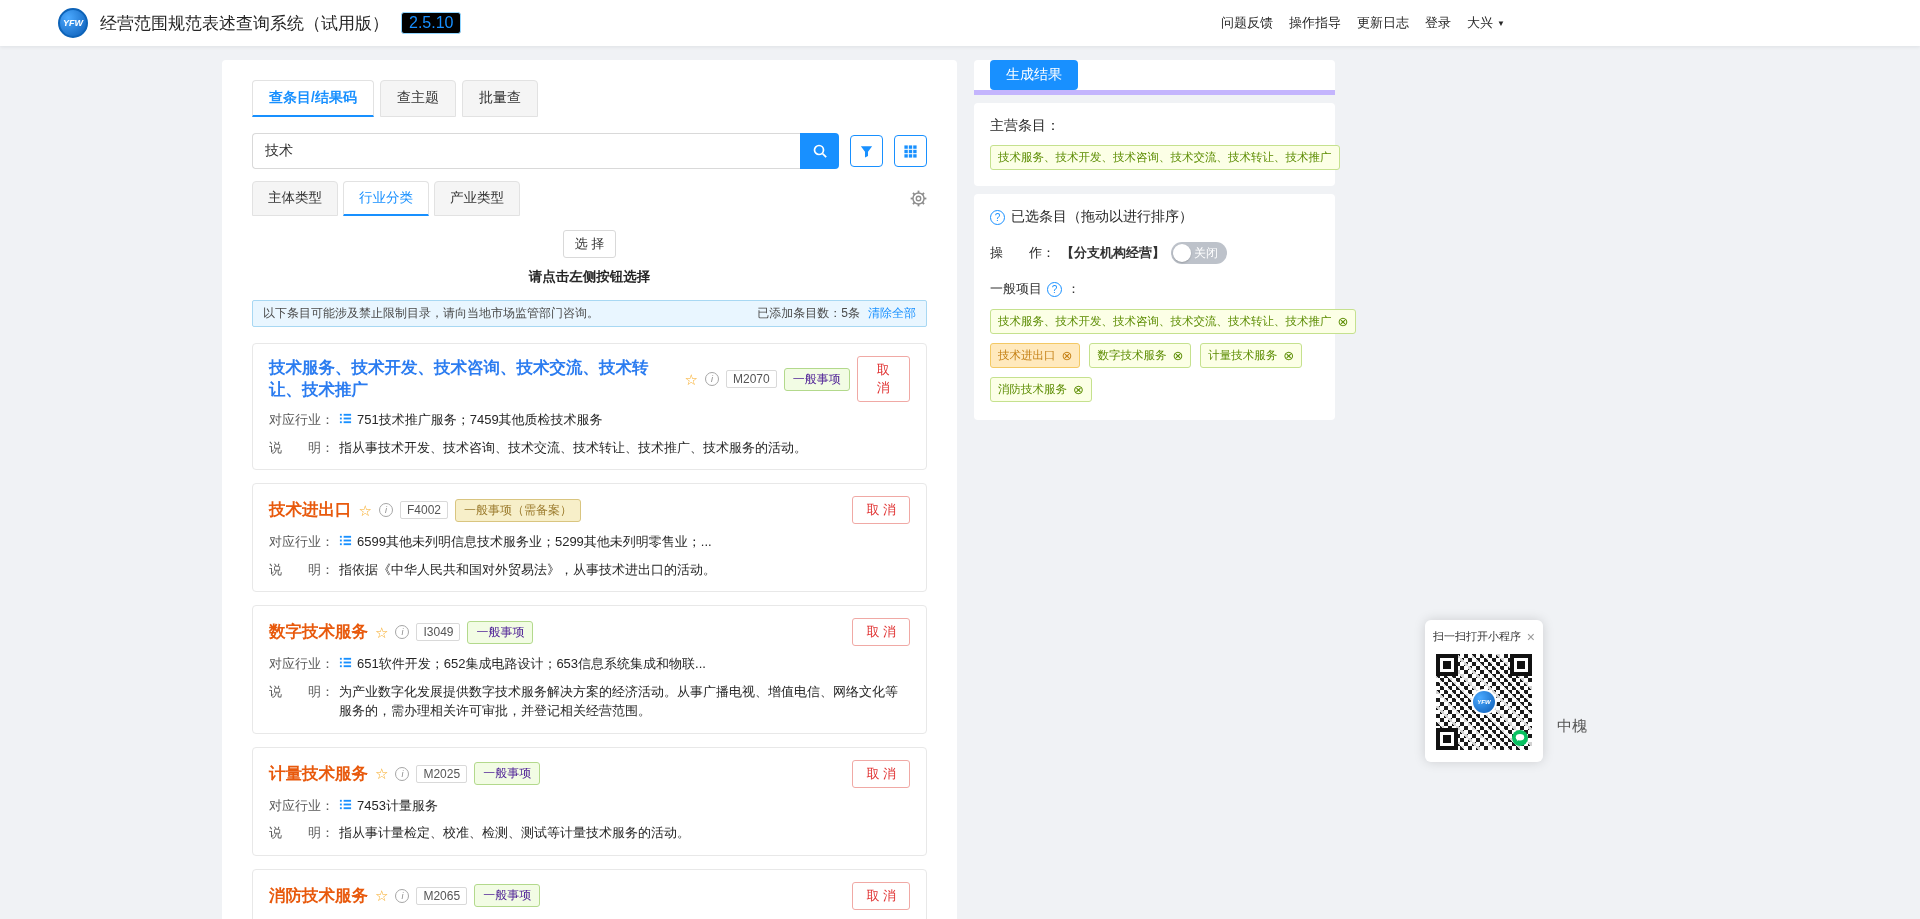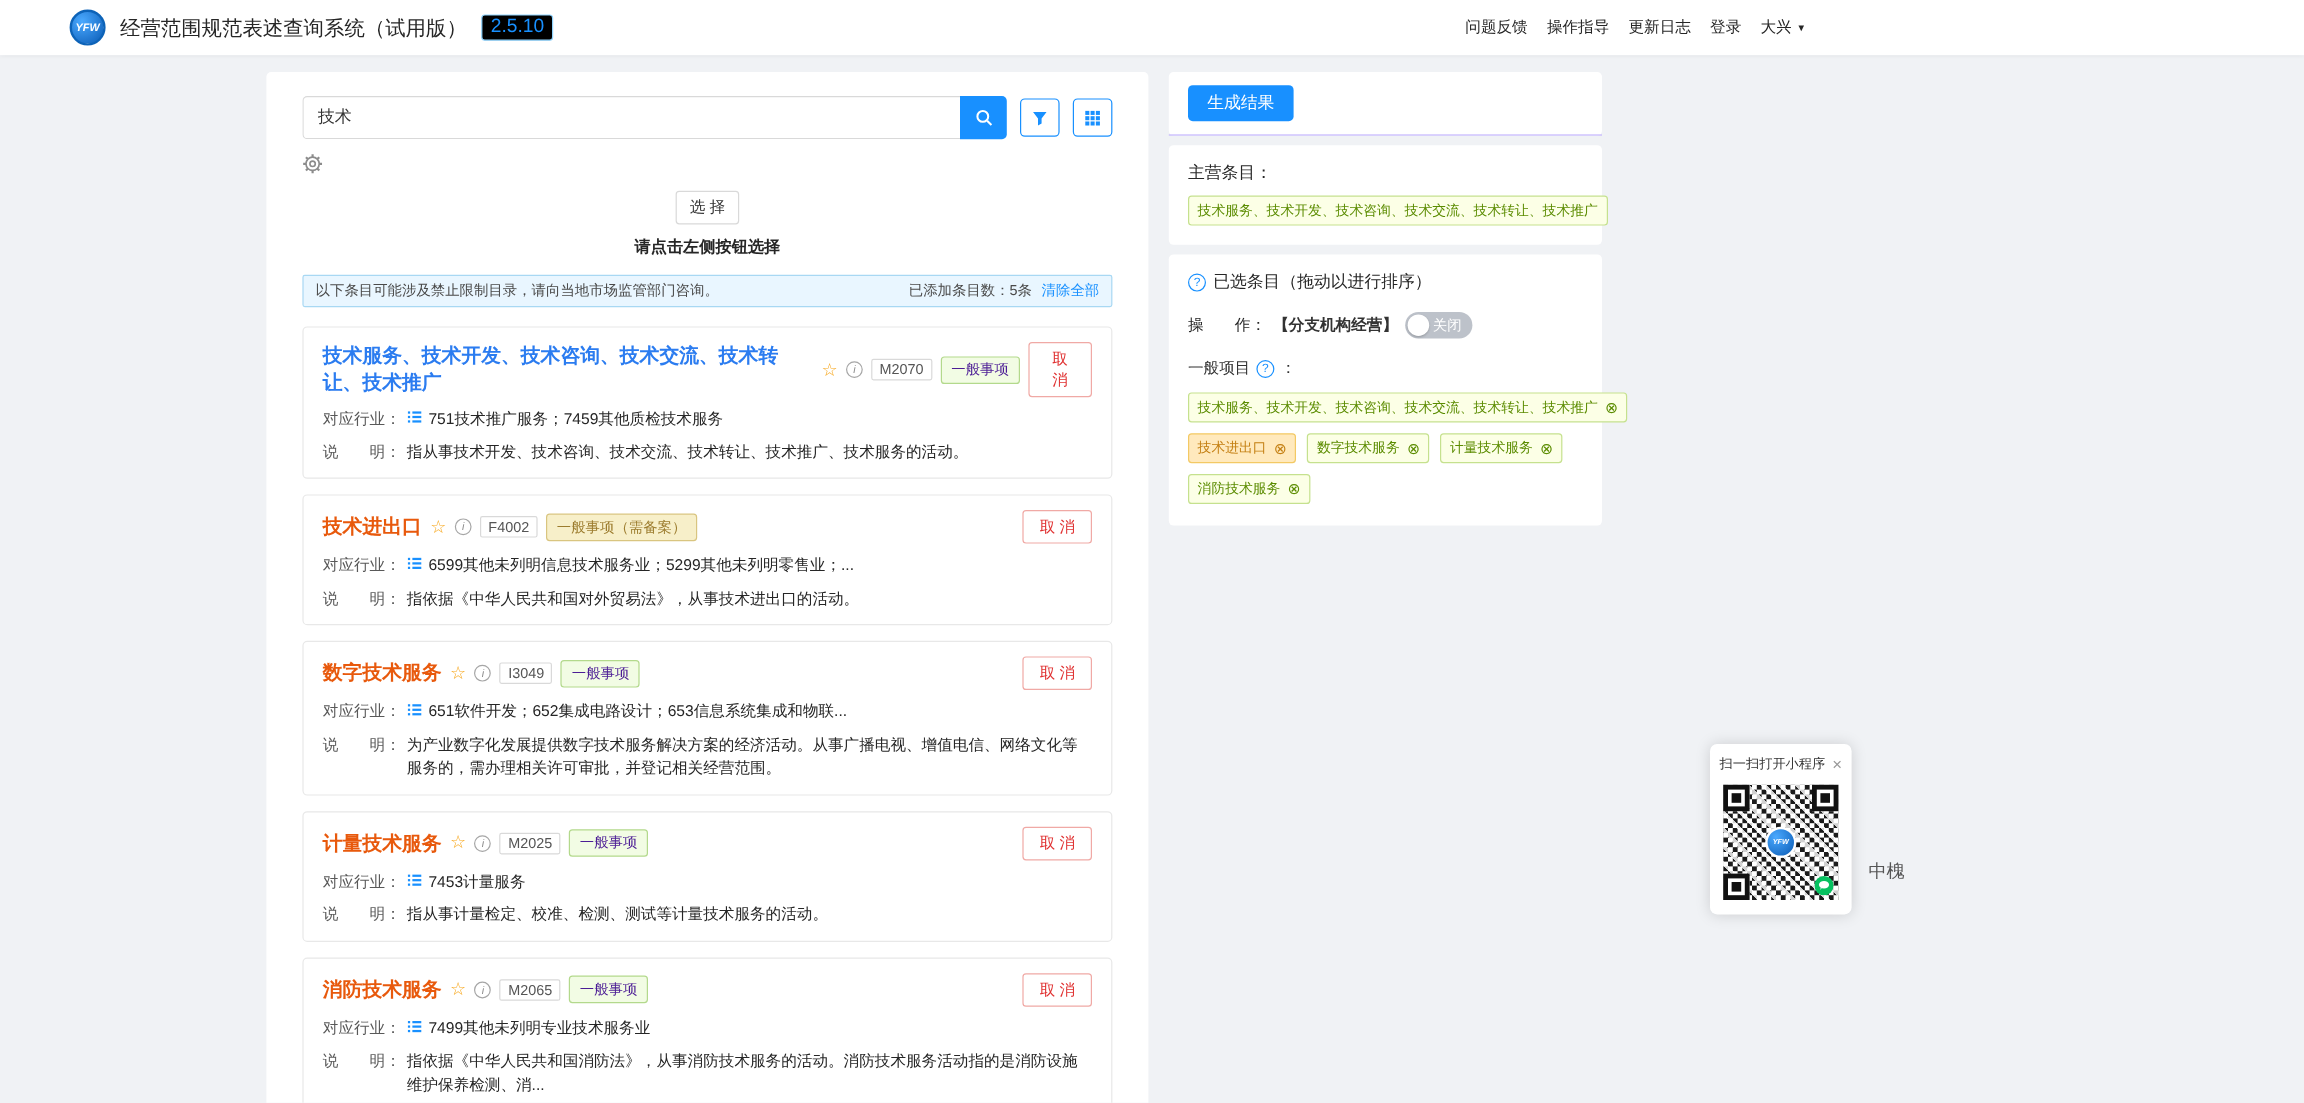--- a/index.html
+++ b/index.html
@@ -79,21 +79,21 @@
   .badge-green { background:#f2fce4; border:1px solid #b3d98c; color:#4c1d95; }
   .badge-yellow { background:#f7efc9; border:1px solid #d9c580; color:#9c7c2e; }
   .cancel-btn { margin-left:auto; background:#fff; border:1px solid #f0a9a5; color:#e03131;
     padding:4px 13px; border-radius:3px; font-size:13px; cursor:pointer; }
   .result-line { display:flex; align-items:flex-start; gap:5px; margin-top:8px; line-height:1.5; }
   .line-label { color:#595959; white-space:nowrap; }
   .line-text { color:#262626; }
   .list-icon { display:flex; margin-top:2px; flex:0 0 auto; }
 
   
-  .panel-head { padding:11px 16px; border-bottom:1px solid #c4b5fd; }
+  .panel-head { padding:0 16px; border-bottom:5px solid #c4b5fd; }
   .gen-btn { background:#1890ff; border:none; color:#fff; font-size:14px; padding:6px 16px;
     border-radius:4px; cursor:pointer; font-family:inherit; }
   .panel-body { padding:12px 16px 16px; font-size:13px; line-height:1.65; color:#262626; }
   .orange-text { color:#f90; }
   .copy-icon { display:inline-flex; vertical-align:-2px; margin-left:4px; cursor:pointer; }
 
   .main-entry-card { padding:14px 16px 16px; }
   .card-label { font-weight:normal; font-size:14px; color:#262626; }
   .main-entry-tag { margin-top:10px; }
 
@@ -162,20 +162,25 @@
       <span>大兴</span>
       <span class="caret">▼</span>
     </span>
   </nav>
 </header>
 
 <div class="main">
 
   <section class="left-card">
 
+    <div class="main-tabs">
+      <div class="main-tab active">查条目/结果码</div>
+      <div class="main-tab">查主题</div>
+      <div class="main-tab">批量查</div>
+    </div>
 
     <div class="search-row">
       <input class="search-input" type="text" value="技术" style="">
       <button class="search-btn">
         <span style="display:flex;">
           <svg width="16" height="16" viewBox="0 0 16 16">
               <circle cx="7" cy="7" r="4.5" fill="none" stroke="#fff" stroke-width="1.7"></circle>
               <line x1="10.6" y1="10.6" x2="14.2" y2="14.2" stroke="#fff" stroke-width="1.7"></line>
             </svg>
         </span>
@@ -198,20 +203,25 @@
               <rect x="10.9" y="6.2" width="3.6" height="3.6"></rect>
               <rect x="1.5" y="10.9" width="3.6" height="3.6"></rect>
               <rect x="6.2" y="10.9" width="3.6" height="3.6"></rect>
               <rect x="10.9" y="10.9" width="3.6" height="3.6"></rect>
             </svg>
         </span>
       </button>
     </div>
 
     <div class="filter-row">
+      <div class="filter-tabs">
+        <div class="filter-tab">主体类型</div>
+        <div class="filter-tab active">行业分类</div>
+        <div class="filter-tab">产业类型</div>
+      </div>
       <span class="gear">
         <svg width="17" height="17" viewBox="0 0 16 16">
             <circle cx="8" cy="8" r="5.2" fill="none" stroke="#8c8c8c" stroke-width="1.3"></circle>
             <circle cx="8" cy="8" r="2.1" fill="none" stroke="#8c8c8c" stroke-width="1.3"></circle>
             <g stroke="#8c8c8c" stroke-width="1.7">
               <line x1="8" y1="0.6" x2="8" y2="2.8"></line>
               <line x1="8" y1="13.2" x2="8" y2="15.4"></line>
               <line x1="0.6" y1="8" x2="2.8" y2="8"></line>
               <line x1="13.2" y1="8" x2="15.4" y2="8"></line>
               <line x1="2.8" y1="2.8" x2="4.3" y2="4.3"></line>

